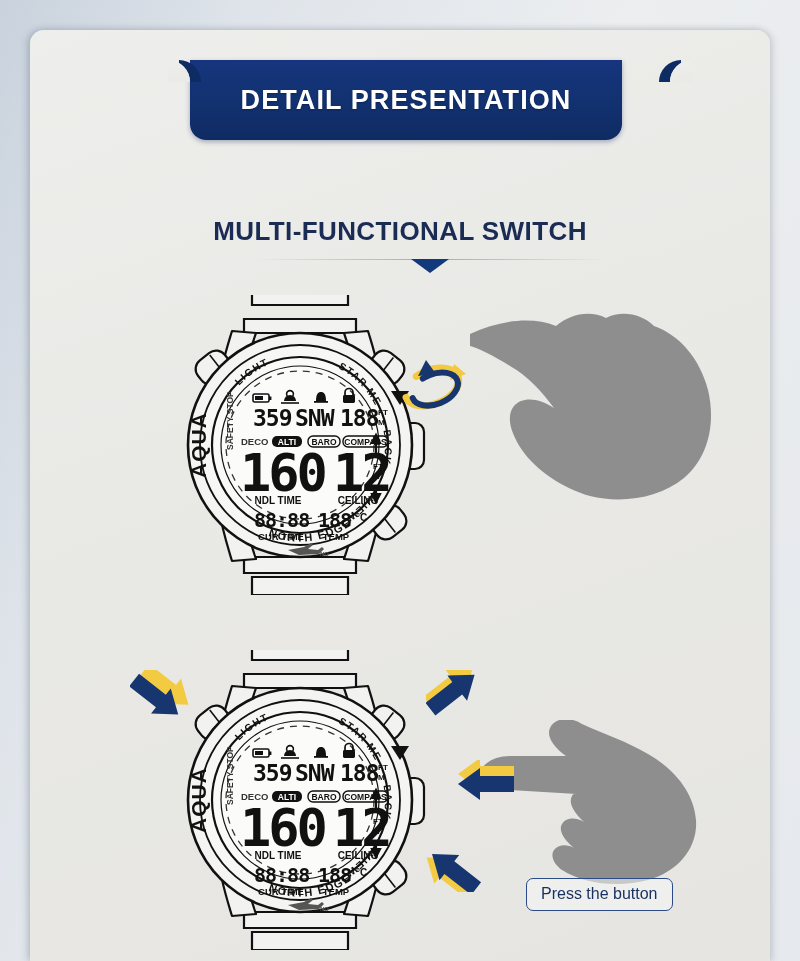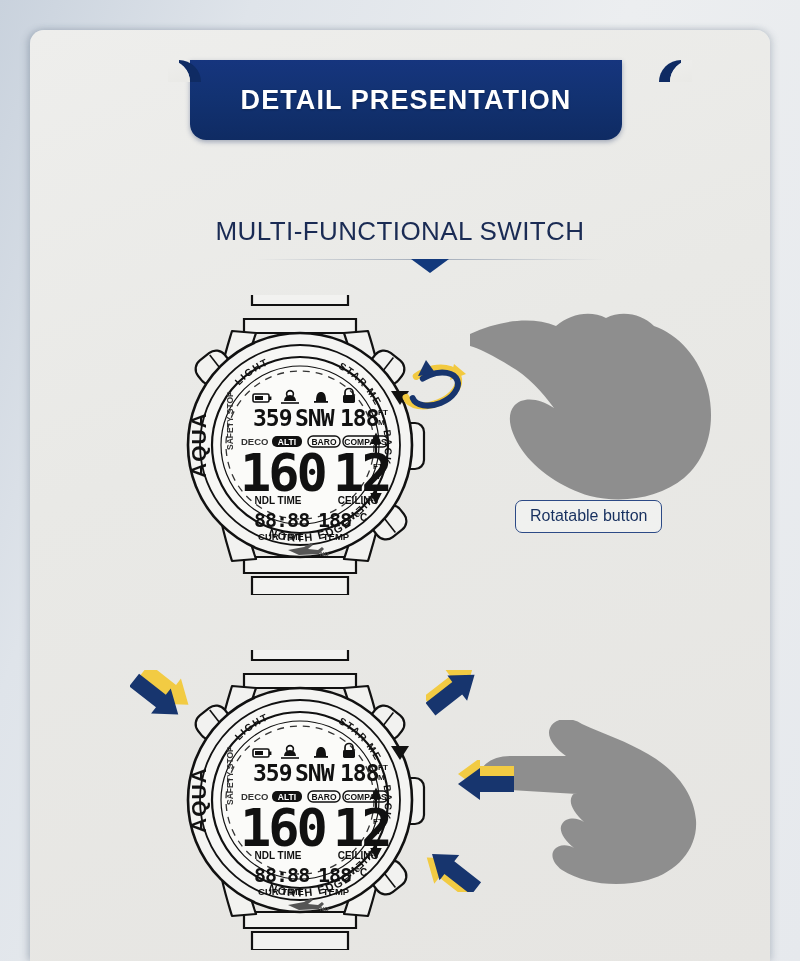--- a/index.html
+++ b/index.html
@@ -73,21 +73,21 @@
   #subhead {
     position: absolute;
     left: 0; right: 0;
     top: 186px;
     text-align: center;
     z-index: 4;
   }
   #subhead .sub-title {
     color: #1a2b54;
     font-size: 26px;
-    font-weight: 400;
+    font-weight: 700;
     letter-spacing: .4px;
   }
   #rule {
     position: absolute;
     left: 225px;
     top: 229px;
     width: 350px;
     height: 1px;
     background: linear-gradient(90deg, rgba(150,160,175,0) 0%, rgba(135,148,168,.75) 50%, rgba(150,160,175,0) 100%);
     z-index: 4;
@@ -313,23 +313,20 @@
   </svg>
 
   <svg class="hand" id="hand-rotate" viewBox="0 0 245 195">
     <path d="M0 22 C 30 8, 62 4, 86 14 C 100 2, 120 -2, 136 6 C 152 -2, 172 2, 184 14
              C 208 22, 230 46, 238 78 C 246 112, 238 146, 214 166
              C 190 186, 152 192, 120 184 C 92 176, 66 158, 52 138
              C 40 120, 36 104, 44 94 C 52 84, 70 86, 84 96
              C 72 80, 58 64, 40 54 C 24 44, 8 36, 0 34 Z" fill="#8e8e8e"></path>
   </svg>
 
-  <div class="callout" id="callout-rotate">
-    <span>Rotatable button</span>
-  </div>
 
   <div class="watch-wrap" id="watch-bottom">
     <svg viewBox="0 0 320 300" width="320" height="300">
       <use href="#watch-art"></use>
     </svg>
   </div>
 
   <svg class="press-arrow" id="arrow-tl" viewBox="0 0 62 52">
     <g transform="rotate(38 31 26)">
       <polygon points="2,8 36,8 36,0 58,16 36,32 36,24 2,24" fill="#f2cb43"></polygon>
@@ -360,14 +357,17 @@
     <path d="M0 52 C 4 42, 16 36, 30 36 L 86 36
              C 74 28, 66 16, 70 8 C 74 -2, 90 -4, 102 4
              C 124 14, 148 22, 168 34 C 196 50, 214 74, 216 100
              C 218 128, 198 152, 168 160 C 138 168, 104 164, 82 150
              C 74 144, 70 136, 74 130 C 78 124, 88 124, 94 128
              C 84 120, 78 110, 82 104 C 86 97, 97 97, 104 102
              C 94 93, 88 83, 92 76 C 96 69, 108 70, 114 75
              L 30 70 C 14 70, 2 63, 0 52 Z" fill="#8e8e8e"></path>
   </svg>
 
+  <div class="callout" id="callout-press">
+    <span>Press the button</span>
+  </div>
 
 </div>
 
 </body></html>

